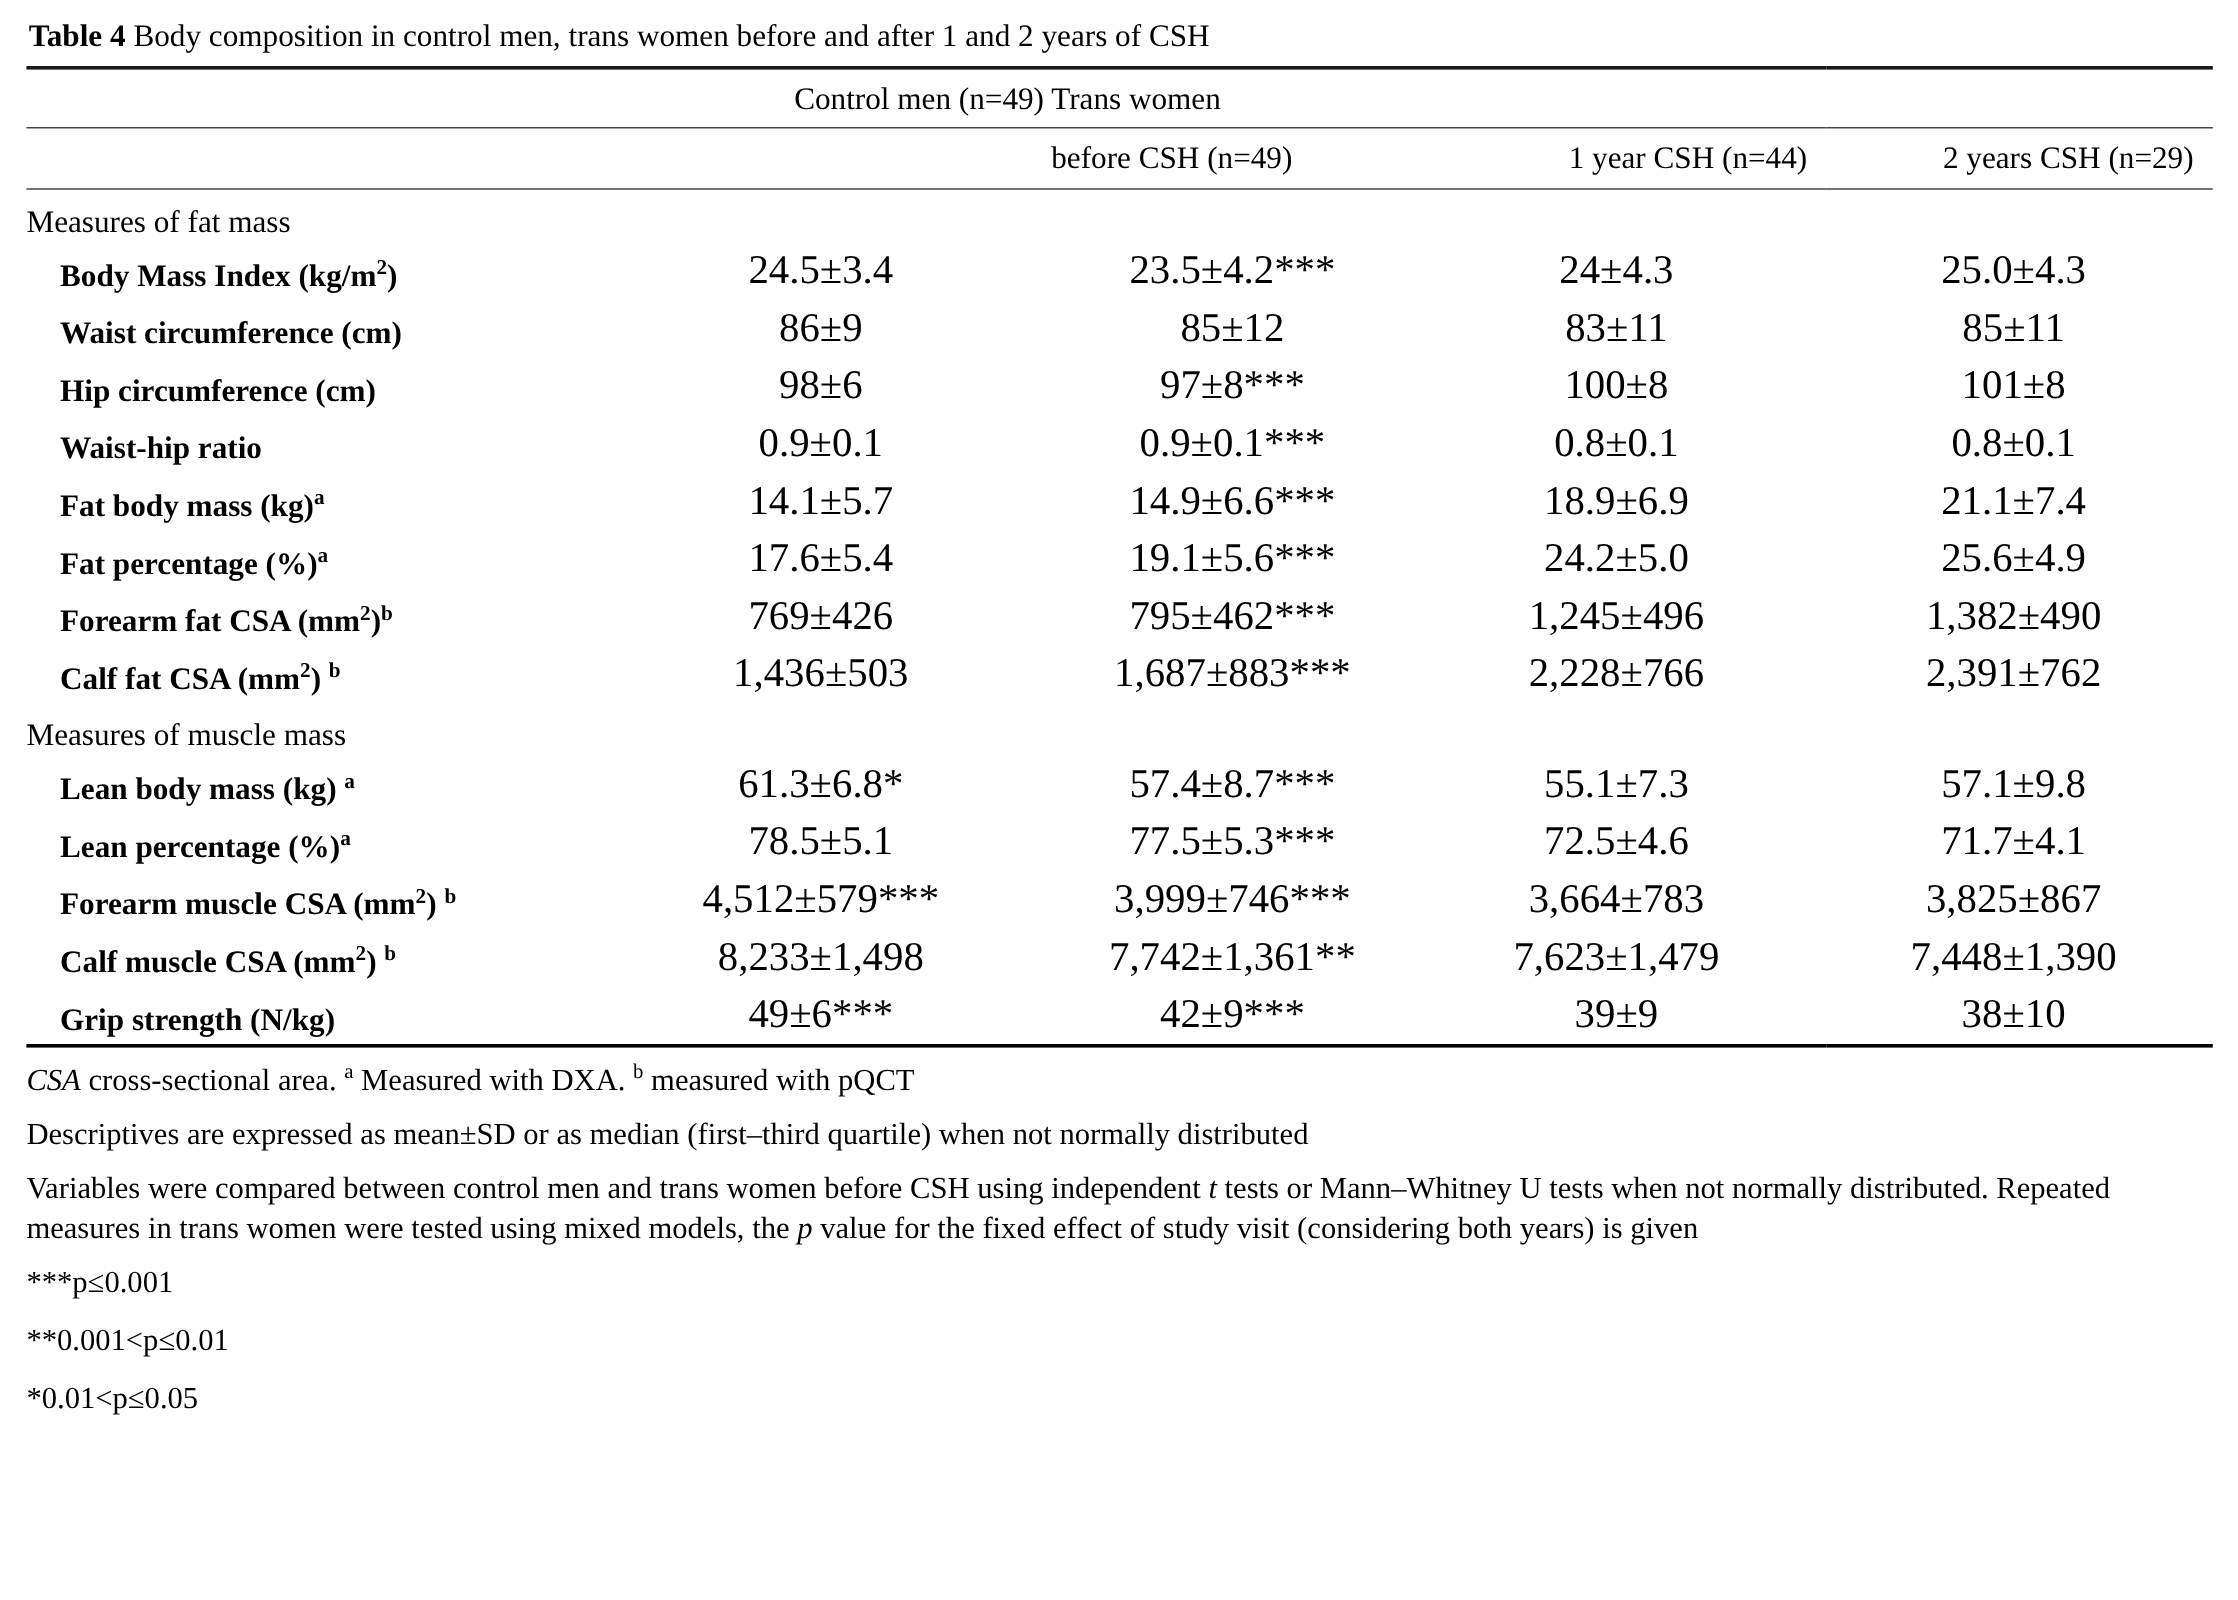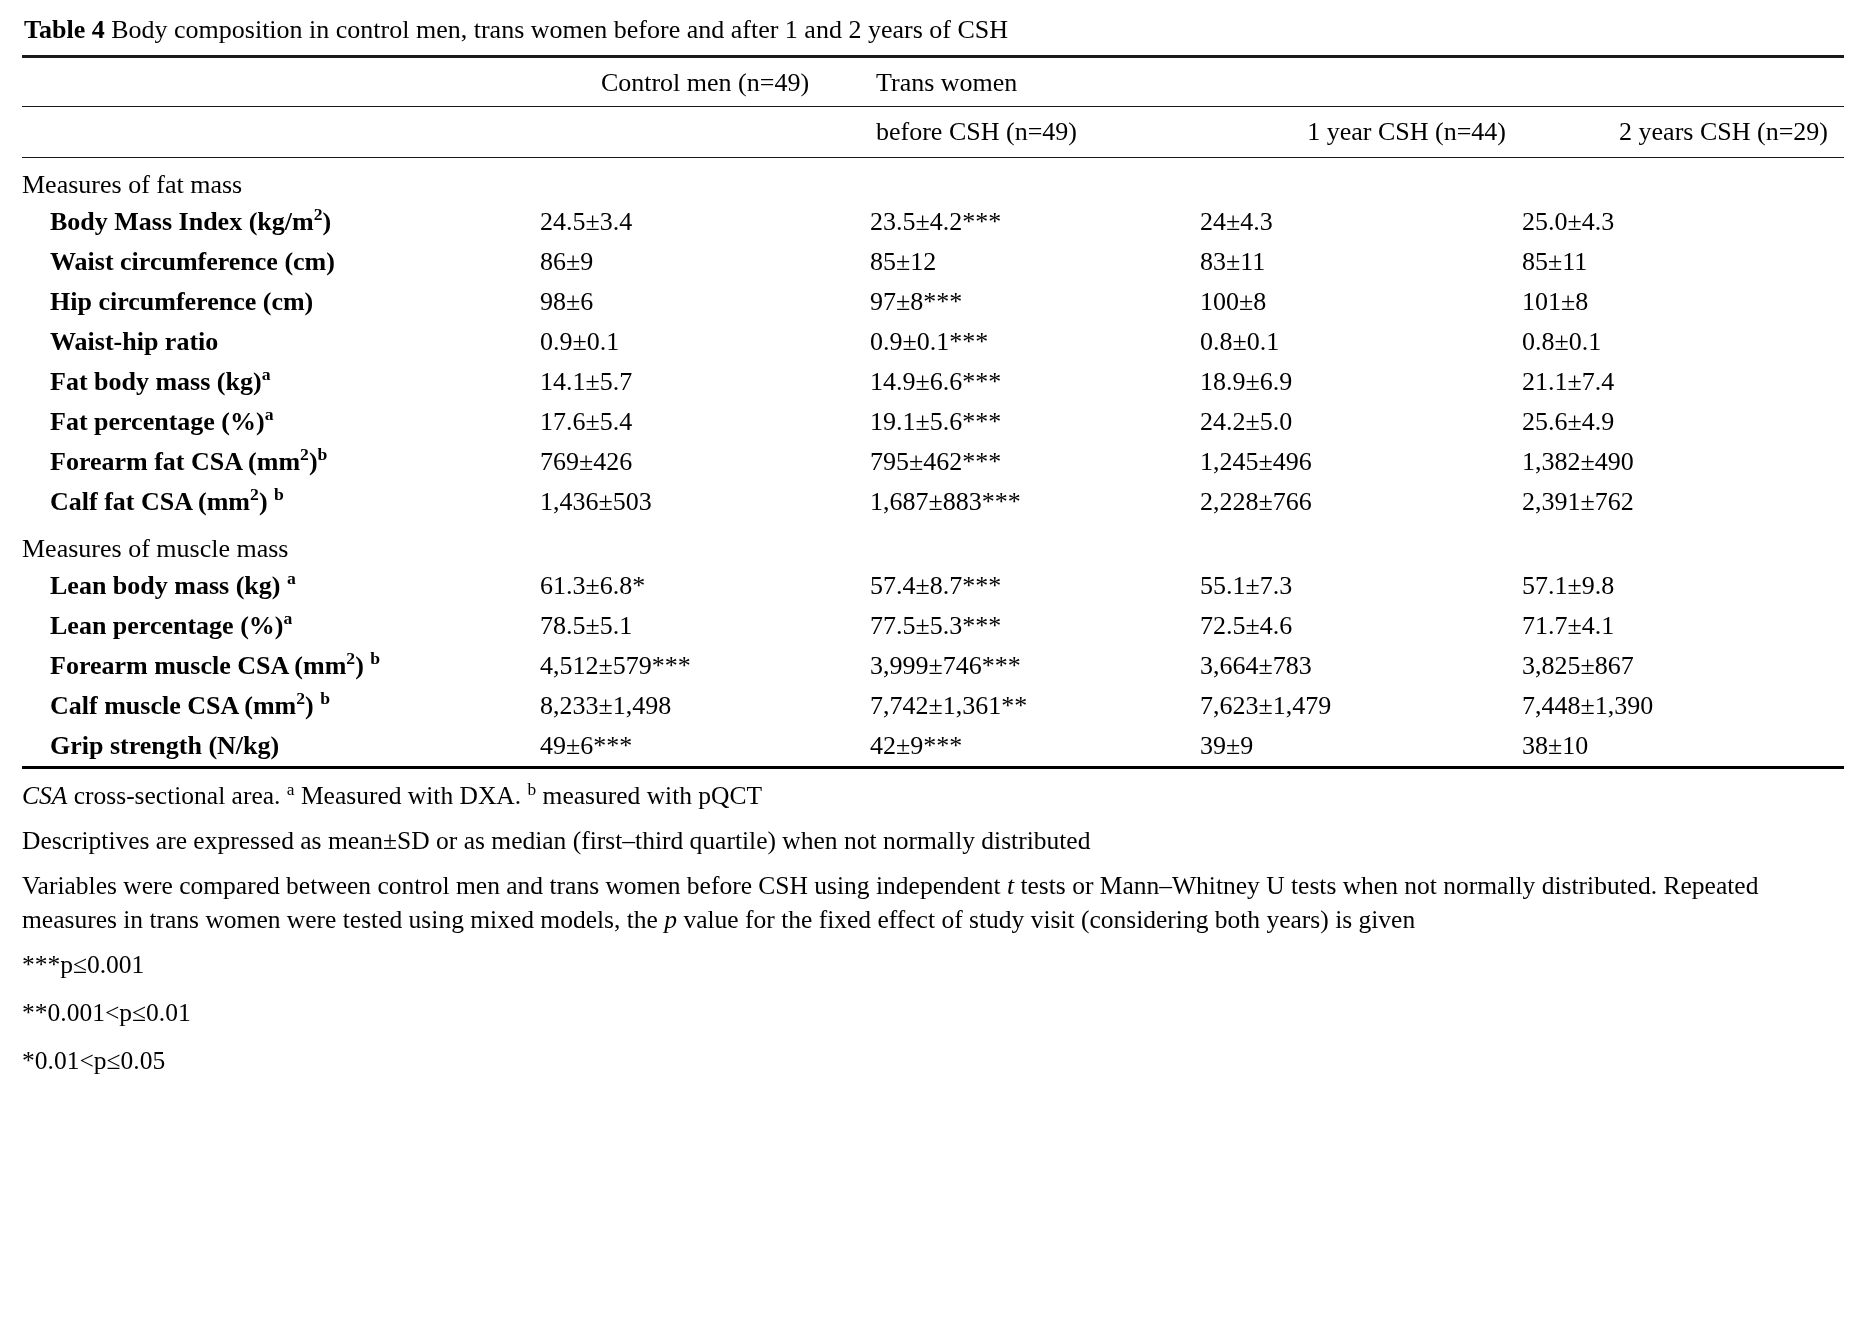--- a/index.html
+++ b/index.html
@@ -54,21 +54,21 @@
   }
   .hdr-row2 td {
     padding: 10px 0 10px 0;
     font-size: 26px;
   }
   .hdr-span {
     text-align: left;
     padding-left: 6px !important;
   }
   .hdr-center {
-    text-align: center;
+    text-align: right;
   }
   .hdr-right {
     text-align: right;
     padding-right: 16px !important;
   }
   .hdr-left-pad {
     text-align: left;
     padding-left: 6px !important;
   }
 
@@ -78,23 +78,23 @@
     font-size: 26px;
   }
   td.lbl {
     text-align: left;
     padding: 5px 0 5px 28px;
     font-size: 26px;
     white-space: nowrap;
     font-weight: bold;
   }
   td.val {
-    text-align: left;
+    text-align: center;
     padding: 5px 0 5px 0;
-    font-size: 26px;
+    font-size: 34px;
     white-space: nowrap;
   }
   td.val.col1 { padding-right: 42px; }
   td.val.col2 { padding-right: 16px; }
   td.val.col3 { padding-right: 28px; }
   td.val.col4 { padding-right: 10px; }
 
   sup {
     font-size: 0.68em;
     vertical-align: super;

